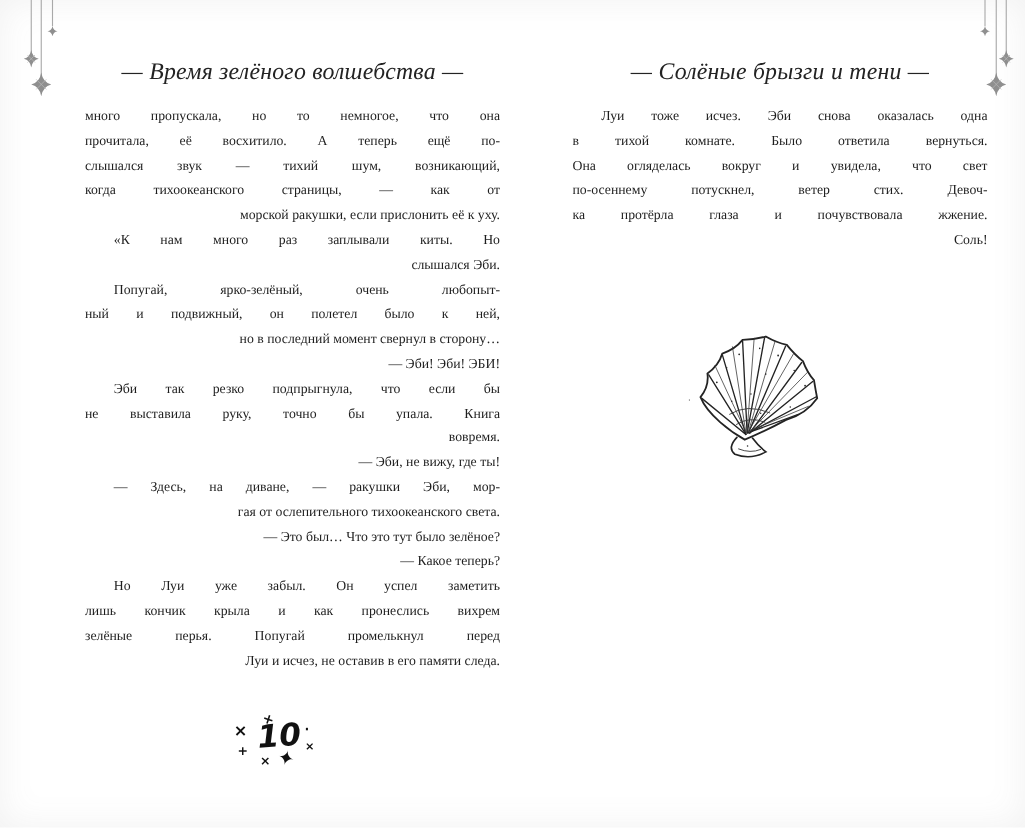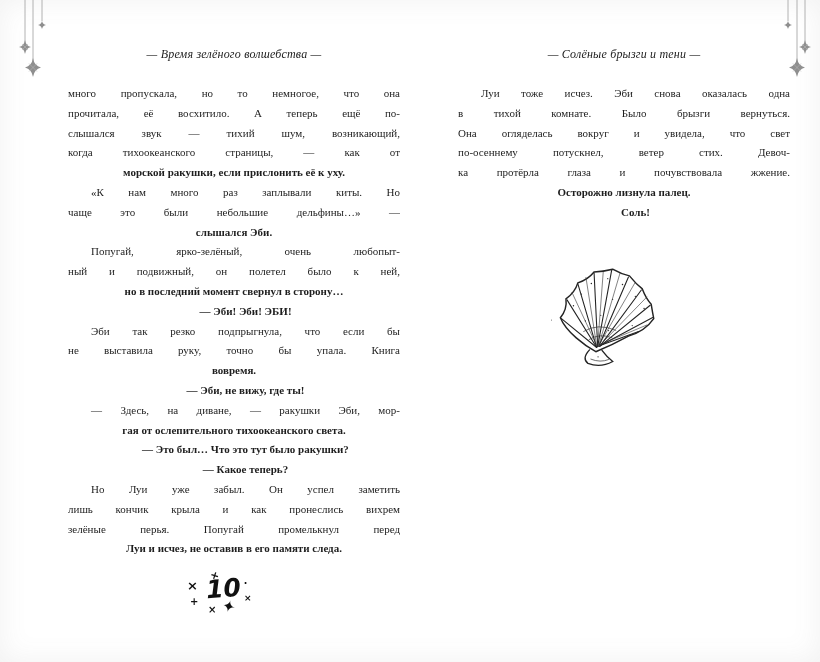--- a/index.html
+++ b/index.html
@@ -13,40 +13,40 @@
     box-shadow:inset 0 0 28px rgba(120,120,120,0.10);
   }
   
   .page{position:absolute;top:0;width:332px;}
   .page-left{left:68px;}
   .page-right{left:458px;}
   .running-head{
     position:absolute;top:47px;left:0;right:0;
     text-align:center;
     font-style:italic;
-    font-size:12px;
+    font-size:19px;
     color:#232323;
     letter-spacing:.2px;
     font-family:"Liberation Serif", serif;
   }
   .body-text{
     position:absolute;top:84px;left:0;right:0;
     color:#1e1e1e;
     font-size:11px;
     line-height:19.8px;
   }
   .body-text .line{
     text-align:justify;
     text-align-last:justify;
     white-space:normal;
     height:19.8px;
     overflow:hidden;
   }
   .body-text .line.ind{padding-left:23px;}
-  .body-text .line.end{text-align:center;text-align-last:auto;font-weight:bold;}
+  .body-text .line.end{text-align:right;text-align-last:auto;}
   
   .page-number-area{
     position:absolute;left:118px;top:572px;width:76px;height:58px;
   }
   .page-number{
     position:absolute;left:20px;top:2px;
     font-family:"DejaVu Sans", sans-serif;
     font-weight:bold;font-style:italic;
     font-size:25px;color:#111;
     transform:rotate(-4deg);
@@ -113,33 +113,32 @@
 
 <div class="page page-left">
   <div class="running-head">— Время зелёного волшебства —</div>
   <div class="body-text">
       <div class="line">много пропускала, но то немногое, что она</div>
       <div class="line">прочитала, её восхитило. А теперь ещё по-</div>
       <div class="line">слышался звук — тихий шум, возникающий,</div>
       <div class="line">когда тихоокеанского страницы, — как от</div>
       <div class="line end">морской ракушки, если прислонить её к уху.</div>
       <div class="line ind">«К нам много раз заплывали киты. Но</div>
-      <div class="line">чаще это были небольшие дельфины…» —</div>
       <div class="line end">слышался Эби.</div>
       <div class="line ind">Попугай, ярко-зелёный, очень любопыт-</div>
       <div class="line">ный и подвижный, он полетел было к ней,</div>
       <div class="line end">но в последний момент свернул в сторону…</div>
       <div class="line ind end">— Эби! Эби! ЭБИ!</div>
       <div class="line ind">Эби так резко подпрыгнула, что если бы</div>
       <div class="line">не выставила руку, точно бы упала. Книга</div>
       <div class="line end">вовремя.</div>
       <div class="line ind end">— Эби, не вижу, где ты!</div>
       <div class="line ind">— Здесь, на диване, — ракушки Эби, мор-</div>
       <div class="line end">гая от ослепительного тихоокеанского света.</div>
-      <div class="line ind end">— Это был… Что это тут было ракушки?</div>
+      <div class="line ind end">— Это был… Что это тут было зелёное?</div>
       <div class="line ind end">— Какое теперь?</div>
       <div class="line ind">Но Луи уже забыл. Он успел заметить</div>
       <div class="line">лишь кончик крыла и как пронеслись вихрем</div>
       <div class="line">зелёные перья. Попугай промелькнул перед</div>
       <div class="line end">Луи и исчез, не оставив в его памяти следа.</div>
     </div>
   <div class="page-number-area">
     <span class="page-number">10</span>
   <span class="sp s1">+</span>
       <span class="sp s2">×</span>
@@ -148,25 +147,24 @@
       <span class="sp s5">×</span>
       <span class="sp s6">×</span>
       <span class="sp s7">✦</span>
     </div>
 </div>
 
 <div class="page page-right">
   <div class="running-head">— Солёные брызги и тени —</div>
   <div class="body-text">
       <div class="line ind">Луи тоже исчез. Эби снова оказалась одна</div>
-      <div class="line">в тихой комнате. Было брызги вернуться.</div>
+      <div class="line">в тихой комнате. Было ответила вернуться.</div>
       <div class="line">Она огляделась вокруг и увидела, что свет</div>
       <div class="line">по-осеннему потускнел, ветер стих. Девоч-</div>
       <div class="line">ка протёрла глаза и почувствовала жжение.</div>
-      <div class="line end">Осторожно лизнула палец.</div>
       <div class="line ind end">Соль!</div>
     </div>
 </div>
 
 <svg class="seashell" viewBox="0 0 110 110">
   <g fill="none" stroke="#242424" stroke-linecap="round">
 
     <path stroke-width="1.4" d="M42,90
       C32,84 14,70 9,56
       Q16,48 15,38

